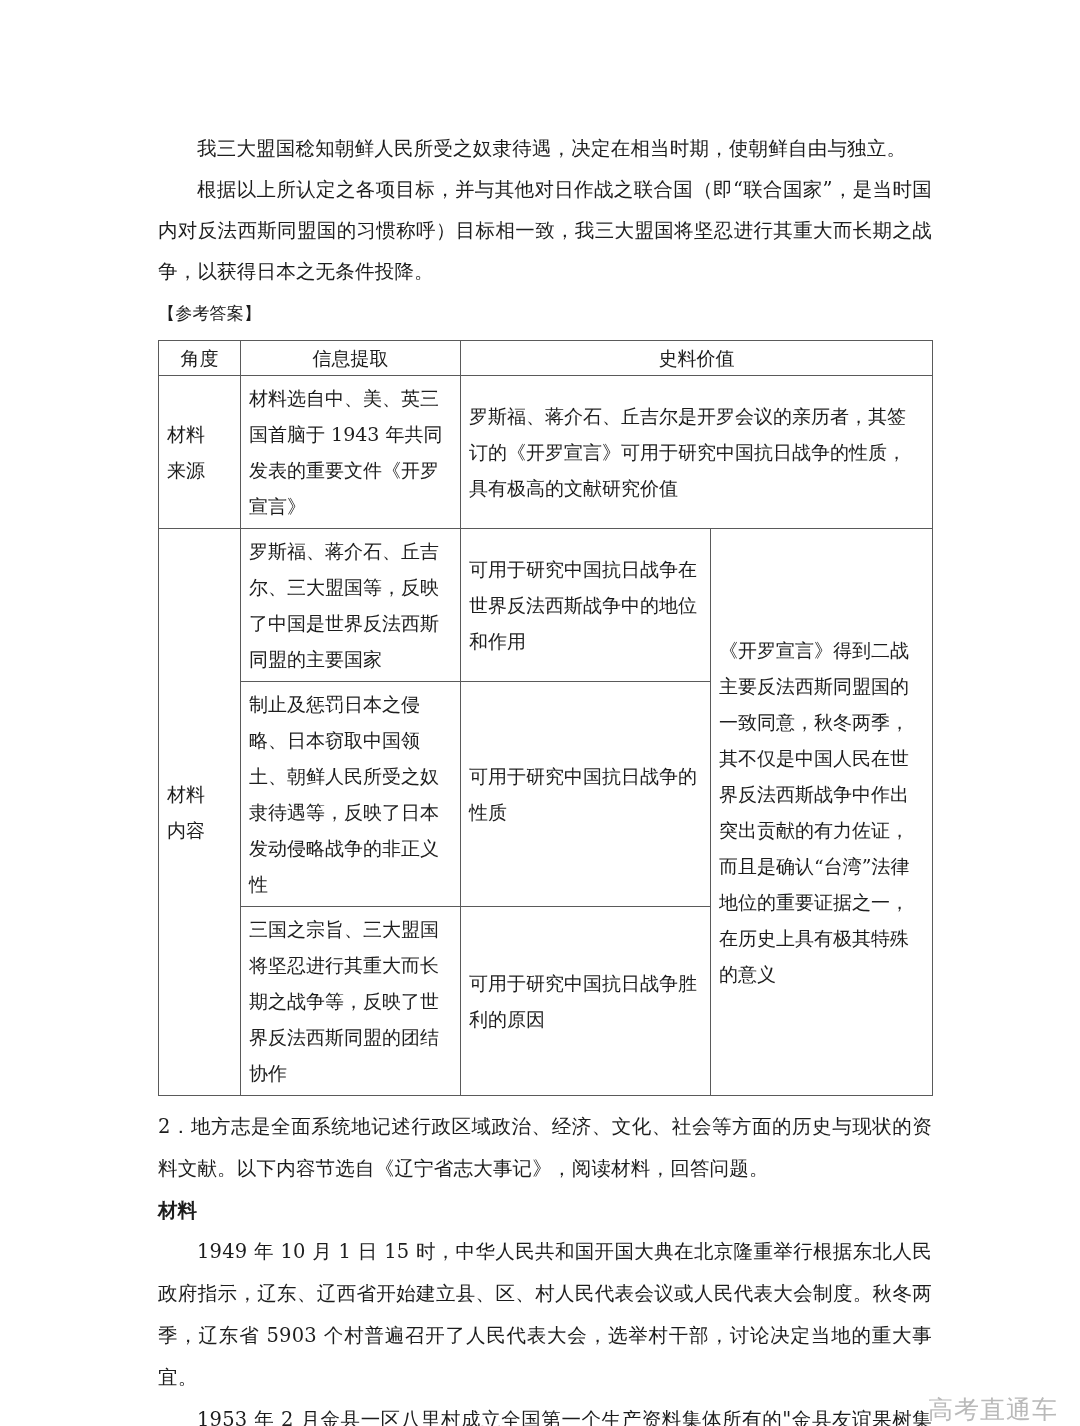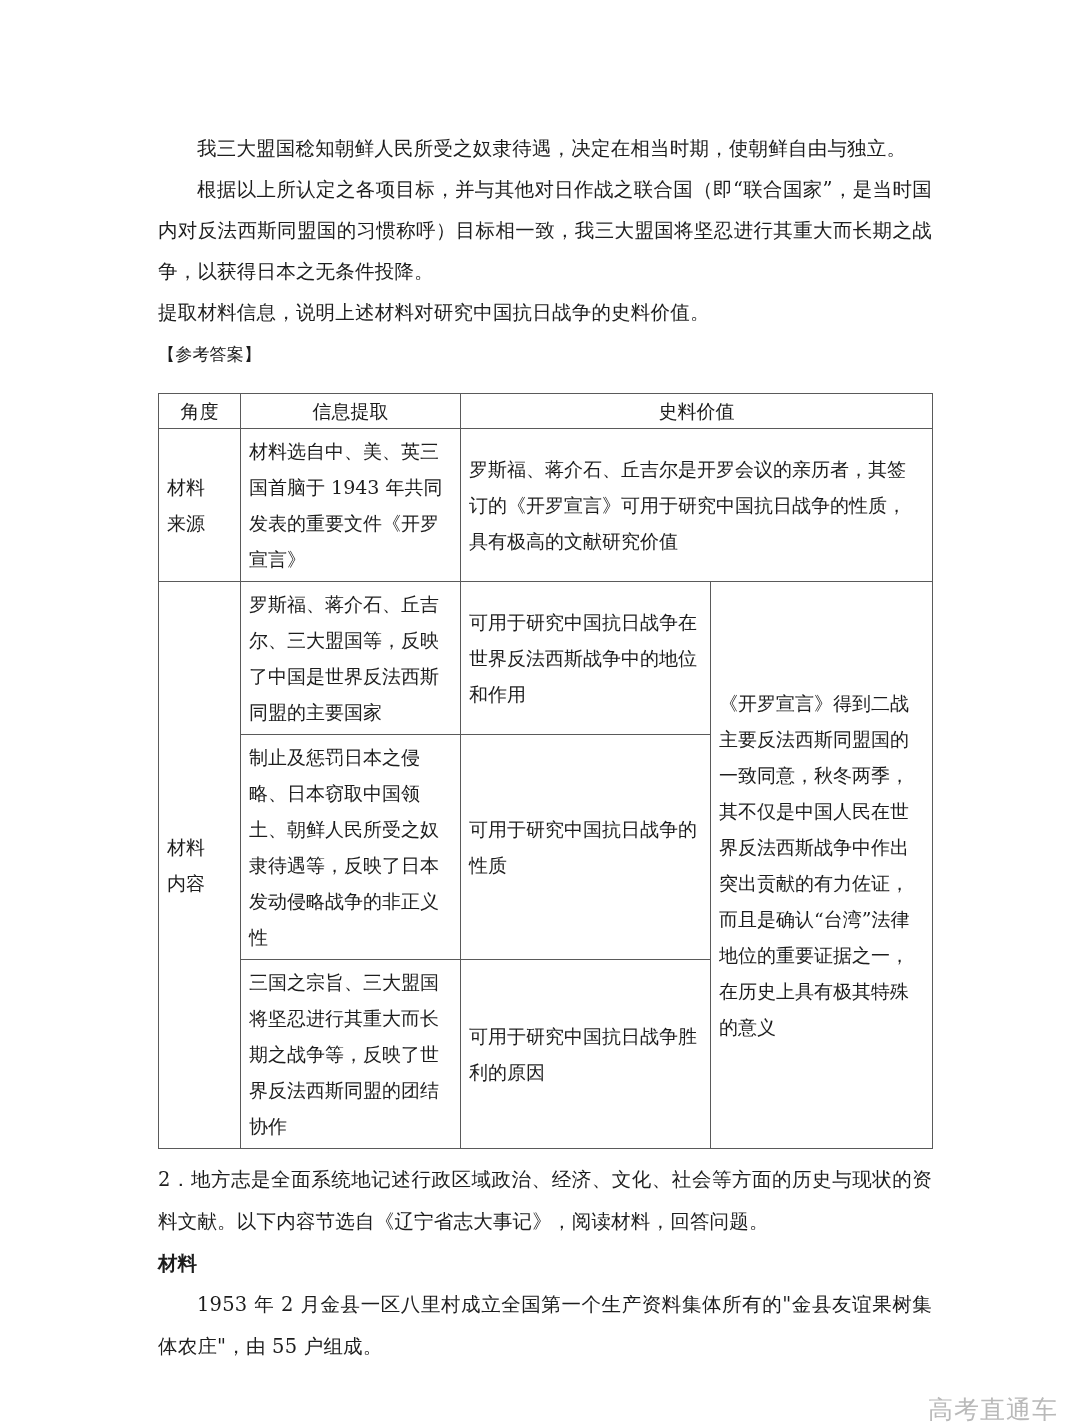--- a/index.html
+++ b/index.html
@@ -54,21 +54,21 @@
     line-height: 44px;
     margin: 0;
     letter-spacing: 0.2px;
     font-family: Liberation Serif, serif;
   }
 
   
   table.answer-table {
     border-collapse: collapse;
     width: 774px;
-    margin-top: 16px;
+    margin-top: 4px;
     table-layout: fixed;
     border-radius: 32px;
   }
   table.answer-table td,
   table.answer-table th {
     border: 1px solid #5a5a5a;
     font-weight: normal;
     font-size: 19px;
     line-height: 36px;
     vertical-align: middle;
@@ -131,21 +131,20 @@
 <body>
 
 <div class="page">
 
   <div class="content">
 
     <p class="para indent">我三大盟国稔知朝鲜人民所受之奴隶待遇，决定在相当时期，使朝鲜自由与独立。</p>
 
     <p class="para indent">根据以上所认定之各项目标，并与其他对日作战之联合国（即“联合国家”，是当时国内对反法西斯同盟国的习惯称呼）目标相一致，我三大盟国将坚忍进行其重大而长期之战争，以获得日本之无条件投降。</p>
 
-    <p class="para noindent">提取材料信息，说明上述材料对研究中国抗日战争的史料价值。</p>
 
     <p class="bracket-head">【参考答案】</p>
 
     <table class="answer-table">
       <colgroup>
         <col class="col-angle">
         <col class="col-info">
         <col style="width:250px">
         <col style="width:222px">
       </colgroup>
@@ -182,20 +181,21 @@
         </tr>
       </tbody>
     </table>
 
     <div class="section-2">
       <p class="para noindent">2．地方志是全面系统地记述行政区域政治、经济、文化、社会等方面的历史与现状的资料文献。以下内容节选自《辽宁省志大事记》，阅读材料，回答问题。</p>
 
       <p class="bold-label">材料</p>
 
       <div class="material-body">
+        <p class="para indent">1949 年 10 月 1 日 15 时，中华人民共和国开国大典在北京隆重举行根据东北人民政府指示，辽东、辽西省开始建立县、区、村人民代表会议或人民代表大会制度。秋冬两季，辽东省 5903 个村普遍召开了人民代表大会，选举村干部，讨论决定当地的重大事宜。</p>
         <p class="para indent">1953 年 2 月金县一区八里村成立全国第一个生产资料集体所有的"金县友谊果树集体农庄"，由 55 户组成。</p>
 
       </div>
     </div>
 
   </div>
 
   <div class="watermark">高考直通车</div>
 
 </div>

